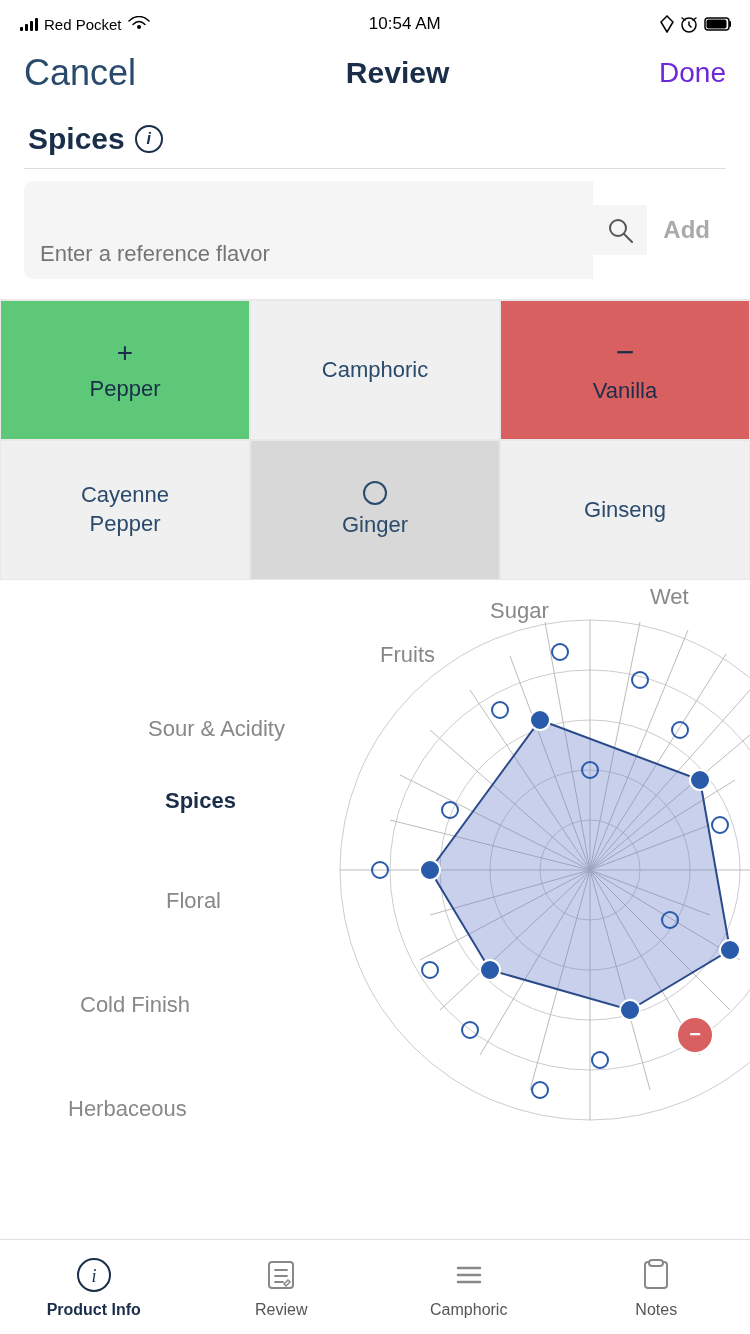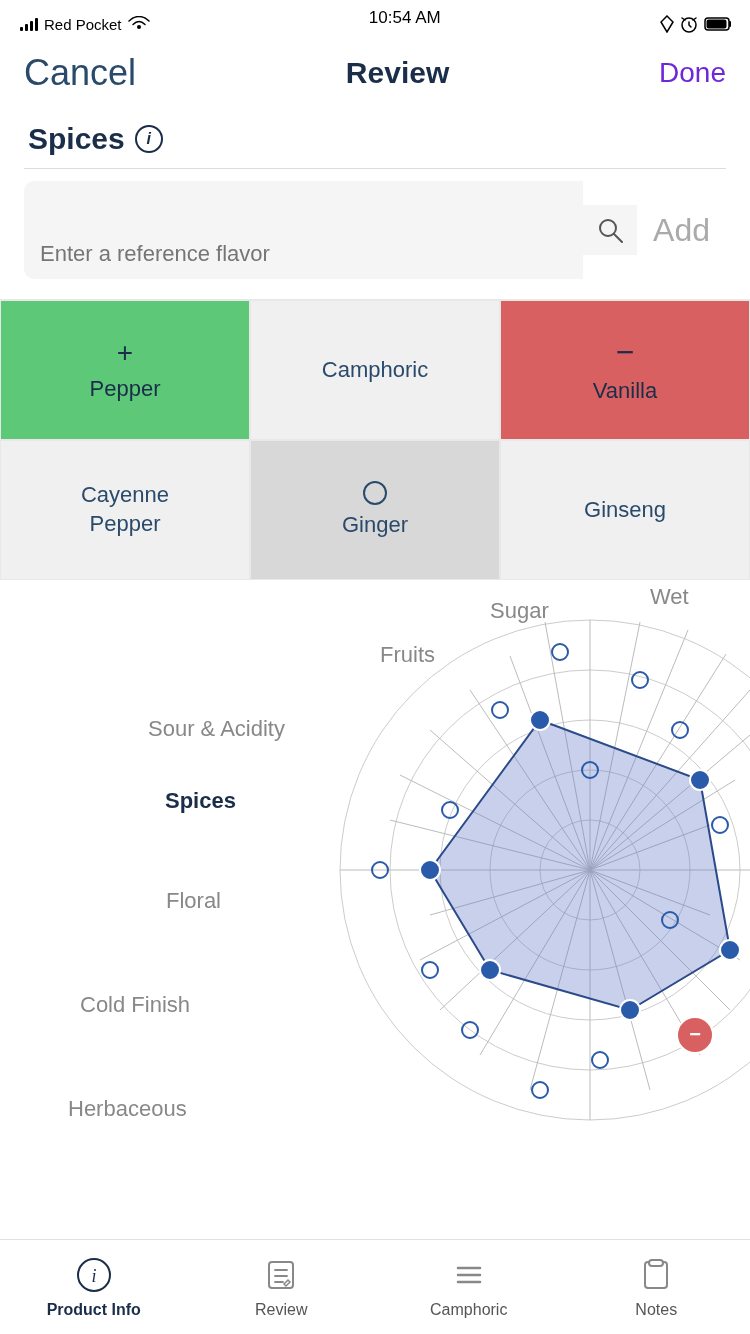--- a/index.html
+++ b/index.html
@@ -9,20 +9,21 @@
       min-height: 1334px;
       font-family: -apple-system, 'Helvetica Neue', Arial, sans-serif;
       background: #fff;
       overflow-x: hidden;
     }
 
     
     .status-bar {
       display: flex;
       justify-content: space-between;
+      align-items: center;
       padding: 8px 16px 4px 20px;
       height: 44px;
     }
     .status-left {
       display: flex;
       align-items: center;
       gap: 6px;
       font-size: 15px;
       font-weight: 500;
       color: #000;
@@ -136,23 +137,23 @@
     }
     .search-icon-btn {
       background: #f5f5f5;
       border: none;
       padding: 12px 14px;
       cursor: pointer;
       display: flex;
       align-items: center;
     }
     .add-btn {
-      font-size: 32px;
+      font-size: 24px;
       color: #aaa;
-      font-weight: 400;
+      font-weight: 700;
       padding: 12px 16px;
       cursor: pointer;
       background: #fff;
     }
 
     
     .flavor-grid {
       display: grid;
       grid-template-columns: repeat(3, 1fr);
       gap: 0;

